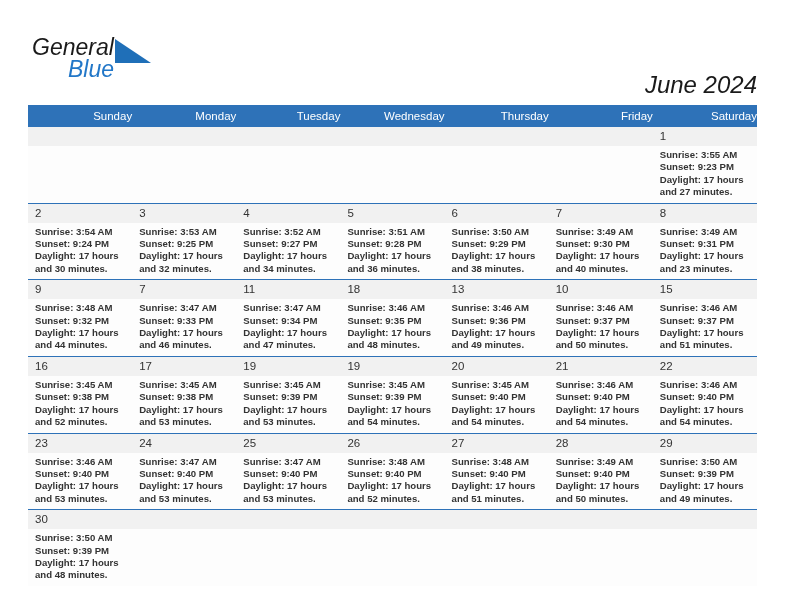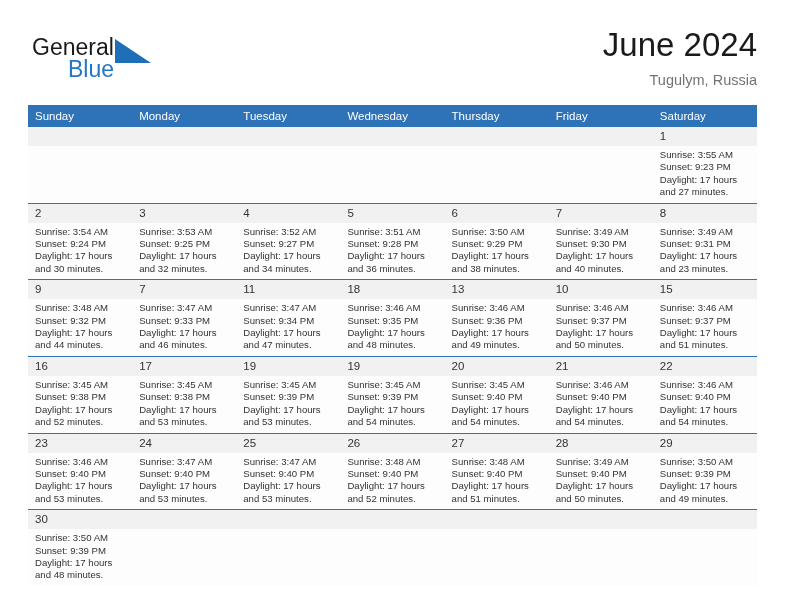--- a/index.html
+++ b/index.html
@@ -20,20 +20,21 @@
     box-sizing: border-box;
   }
 
   
   .top {
     position: absolute;
     left: 28px;
     top: 28px;
     right: 35px;
     height: 68px;
+    font-style: italic;
   }
   .brand {
     position: absolute;
     left: 4px;
     top: 6px;
     width: 200px;
     height: 56px;
   }
   .brand-general {
     position: absolute;
@@ -60,24 +61,25 @@
     height: 24px;
   }
 
   .title-wrap {
     position: absolute;
     right: 0;
     top: 0;
     text-align: right;
   }
   .cal-title {
-    font-size: 33px;
+    font-size: 24px;
     color: #1a1a1a;
     line-height: 34px;
     white-space: nowrap;
+    margin-top: 40px;
   }
   .cal-sub {
     font-size: 14.5px;
     color: #737373;
     line-height: 20px;
     margin-top: 8px;
     white-space: nowrap;
   }
 
   
@@ -87,21 +89,21 @@
     top: 105px;
     width: 729px;
     border-collapse: collapse;
     table-layout: fixed;
   }
   .cal th {
     background: #2e72b8;
     color: #ffffff;
     font-weight: normal;
     font-size: 11.5px;
-    text-align: left;
+    text-align: right;
     padding: 5px 0 5px 7px;
     height: 10px;
     border: none;
   }
   .cal td {
     vertical-align: top;
     padding: 0;
     border: none;
     border-top: 1.4px solid #2e72b8;
     background: #fdfdfd;
@@ -120,20 +122,21 @@
     height: 13px;
   }
   .daynum.empty {
     background: #f1f1f1;
   }
   .info {
     padding: 3px 6px 4px 7px;
     font-size: 9.6px;
     color: #333333;
     line-height: 12.4px;
+    font-weight: bold;
   }
   .info div {
     white-space: nowrap;
   }
   td.blank .daynum {
     background: #f1f1f1;
   }
 </style>
 </head>
 <body>

